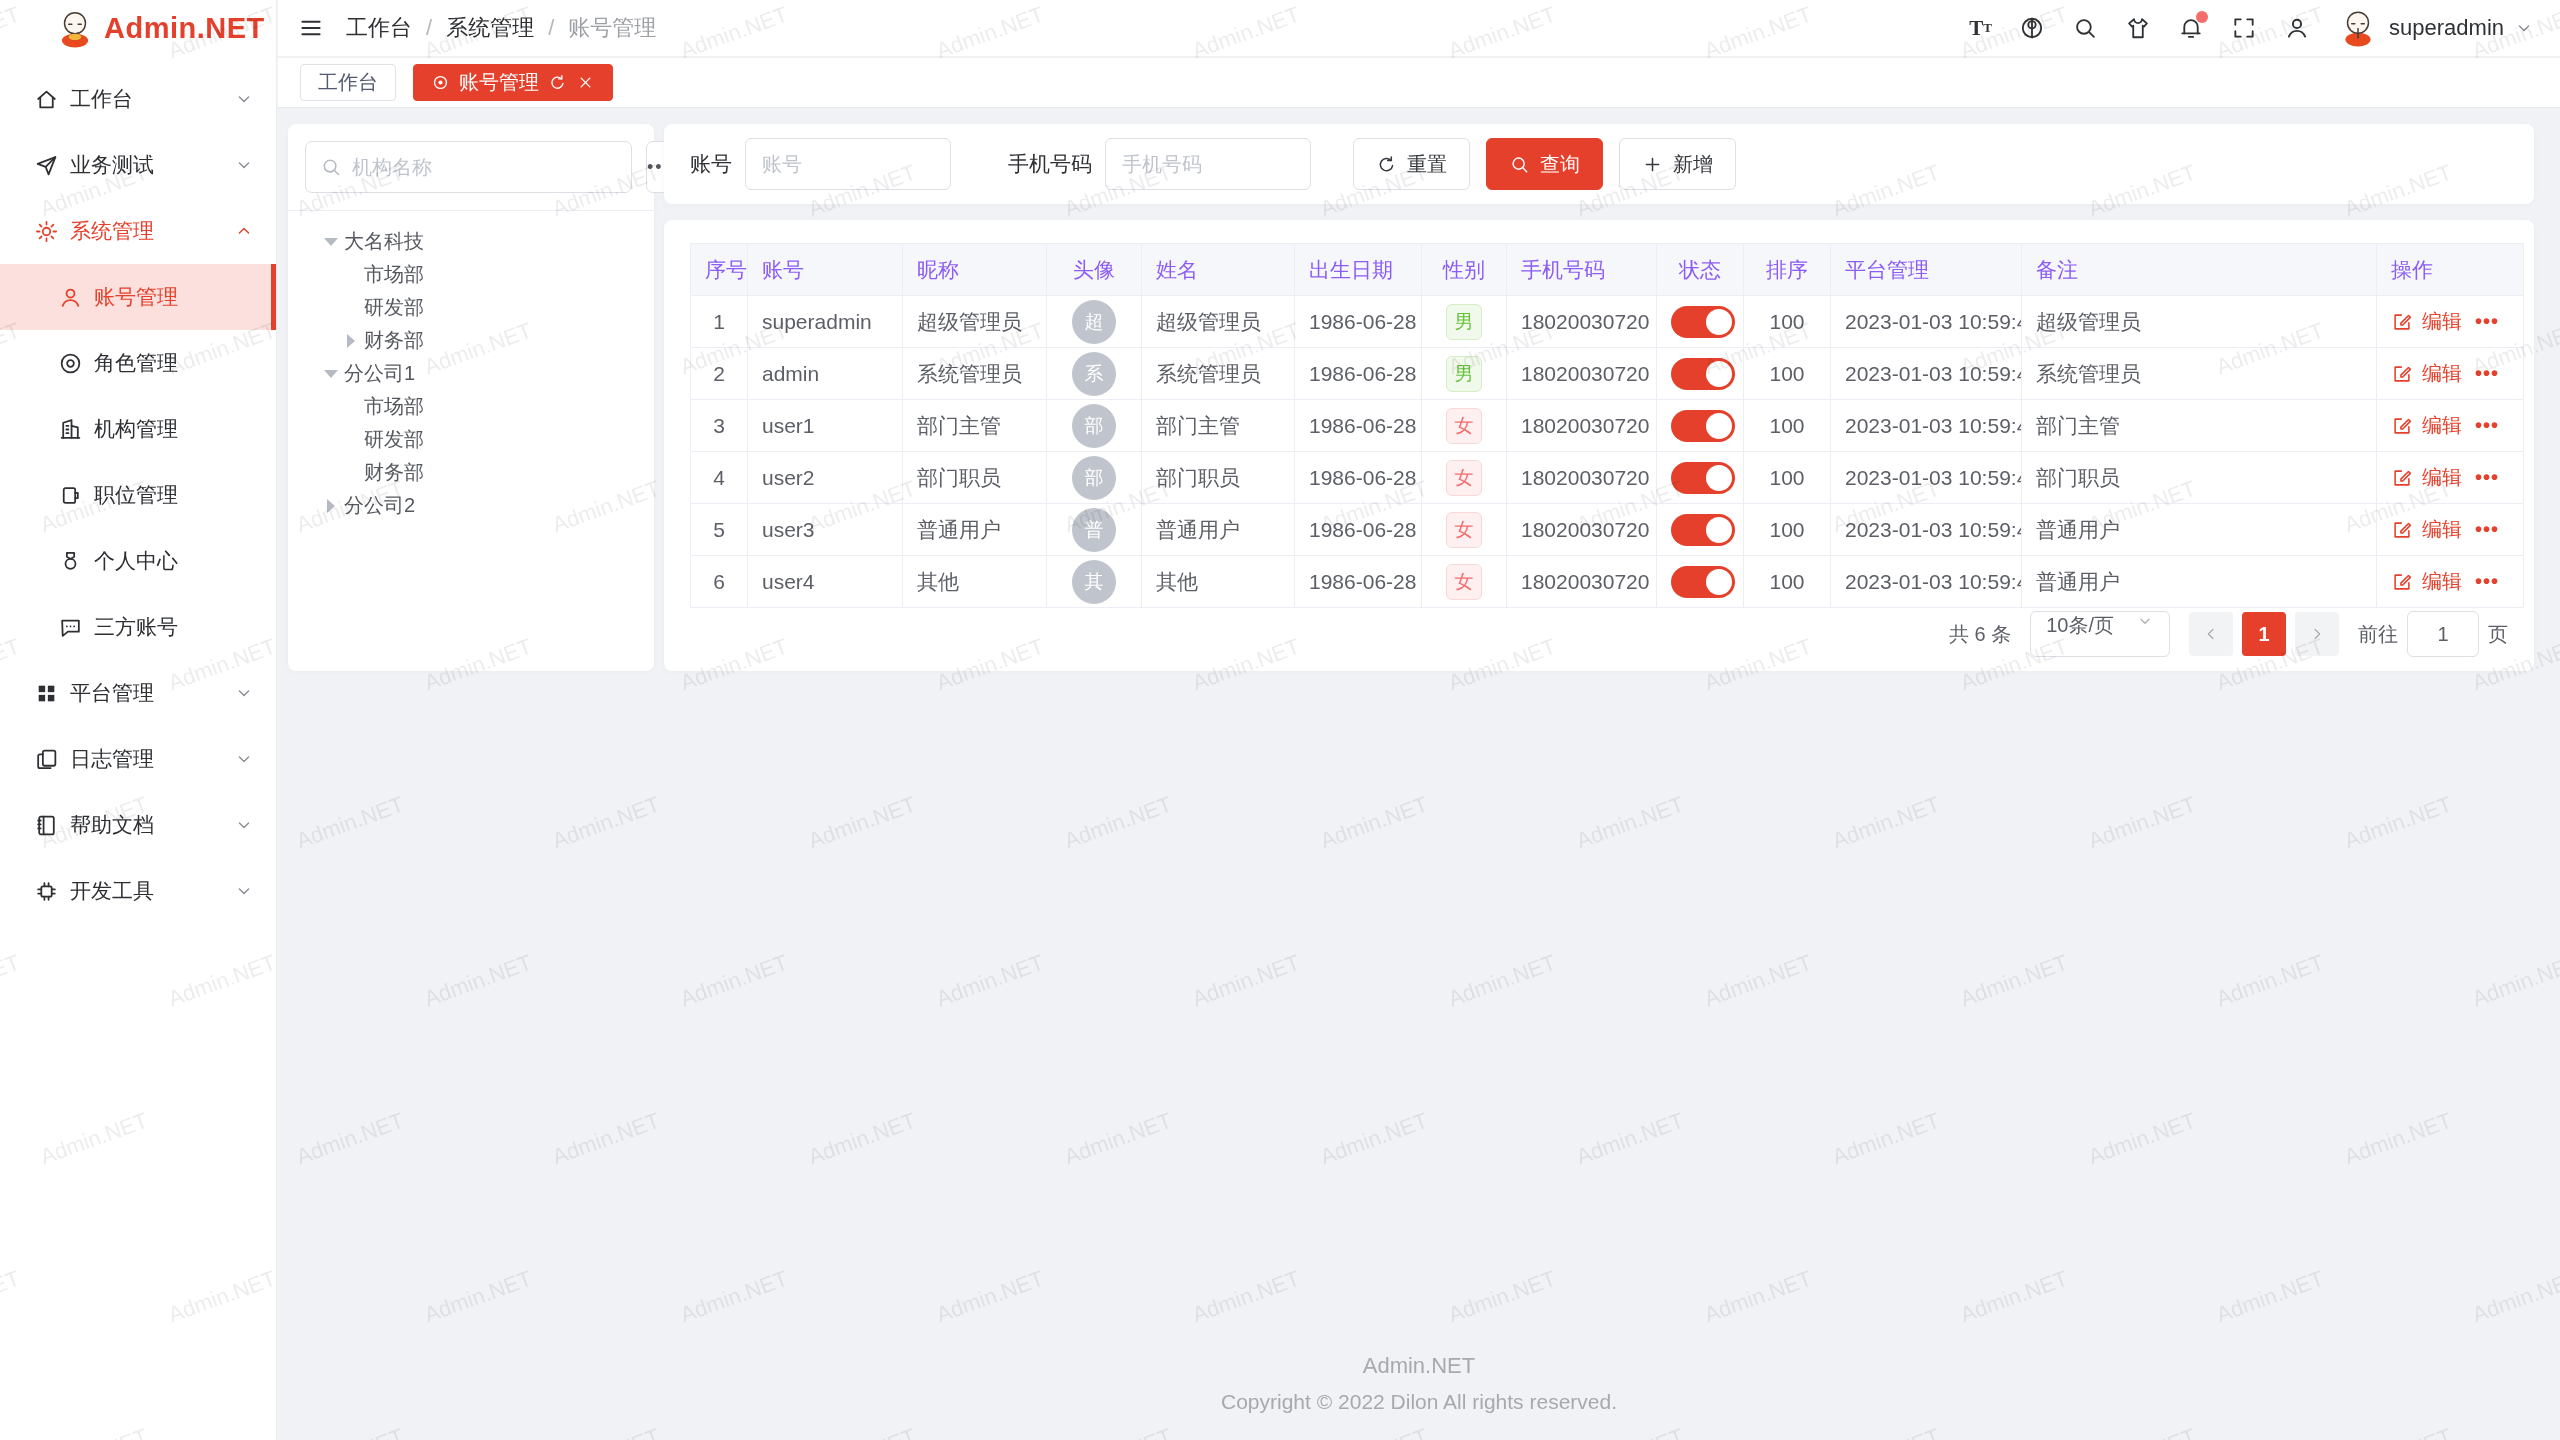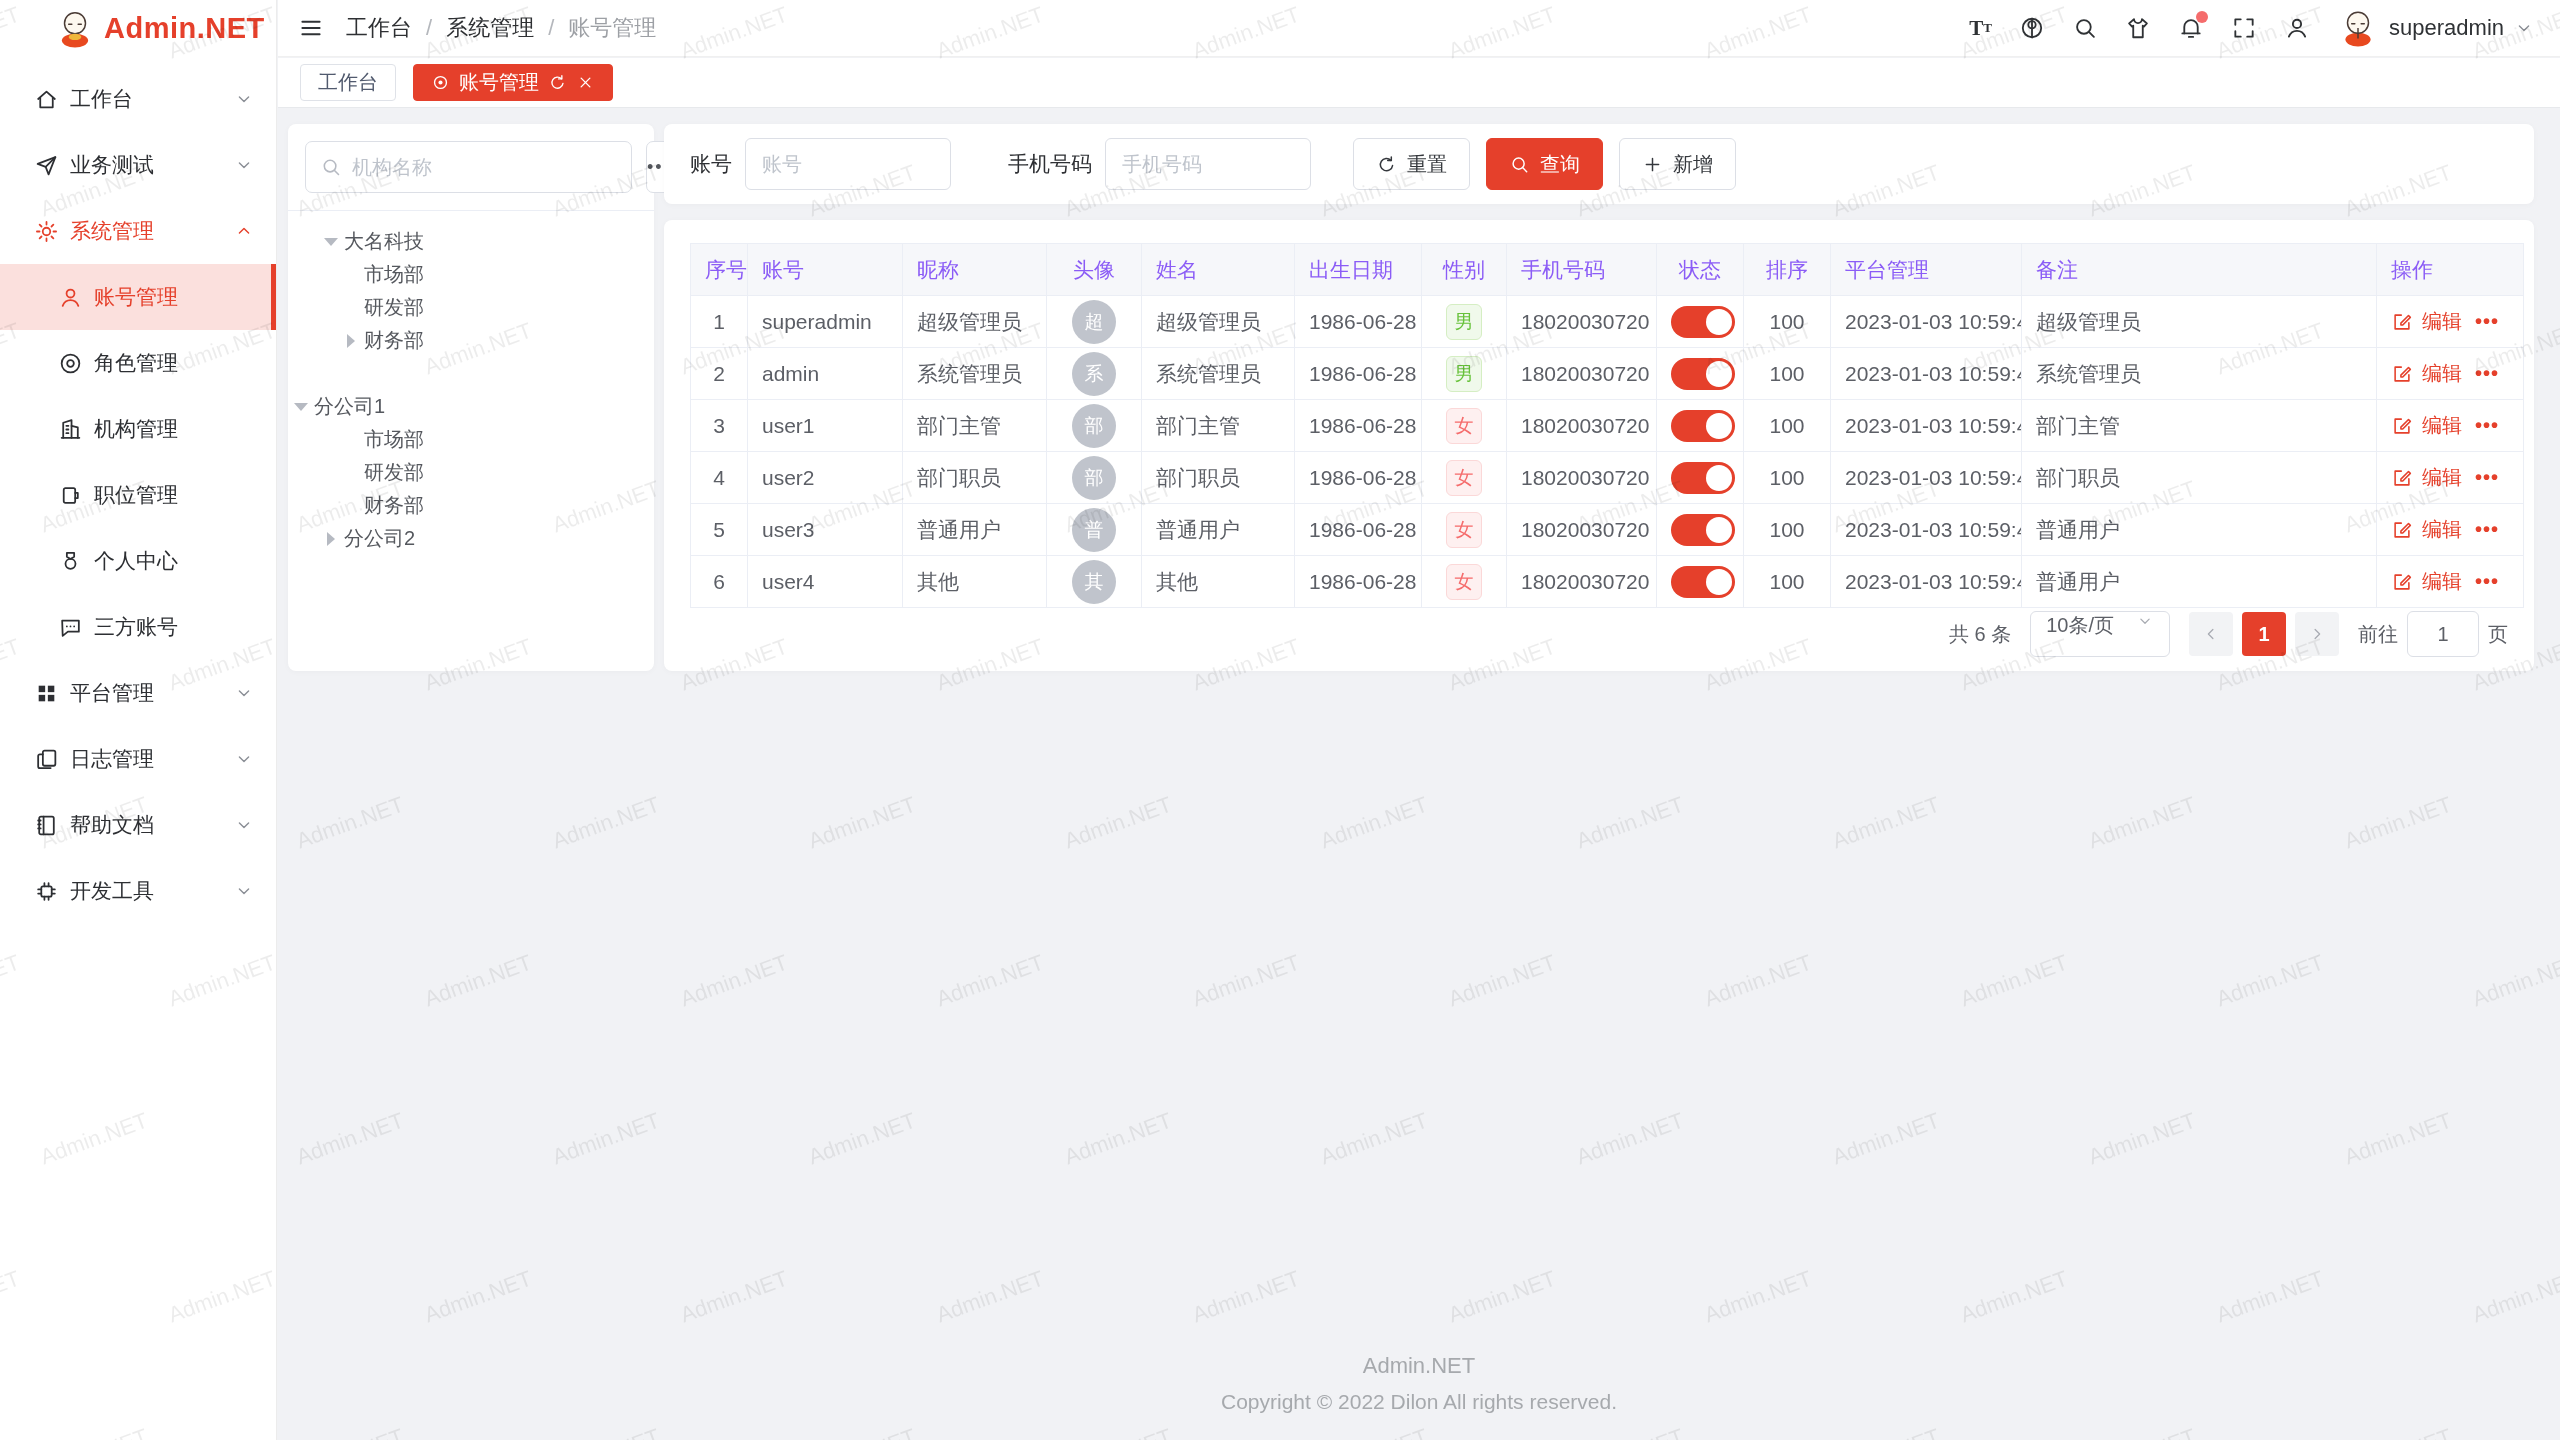--- a/index.html
+++ b/index.html
@@ -419,21 +419,21 @@
           <div class="tree-node" style="padding-left: 50px;">
             <span class="caret-box"></span>
             <span>研发部</span>
           </div>
           <div class="tree-node" style="padding-left: 50px;">
             <span class="caret-box">
               <span class="caret-right"></span>
             </span>
             <span>财务部</span>
           </div>
-          <div class="tree-node" style=" margin-top: 33px;">
+          <div class="tree-node" style="padding-left: 30px;">
             <span class="caret-box">
               <span class="caret-down"></span>
             </span>
             <span>分公司1</span>
           </div>
           <div class="tree-node" style="padding-left: 50px;">
             <span class="caret-box"></span>
             <span>市场部</span>
           </div>
           <div class="tree-node" style="padding-left: 50px;">

